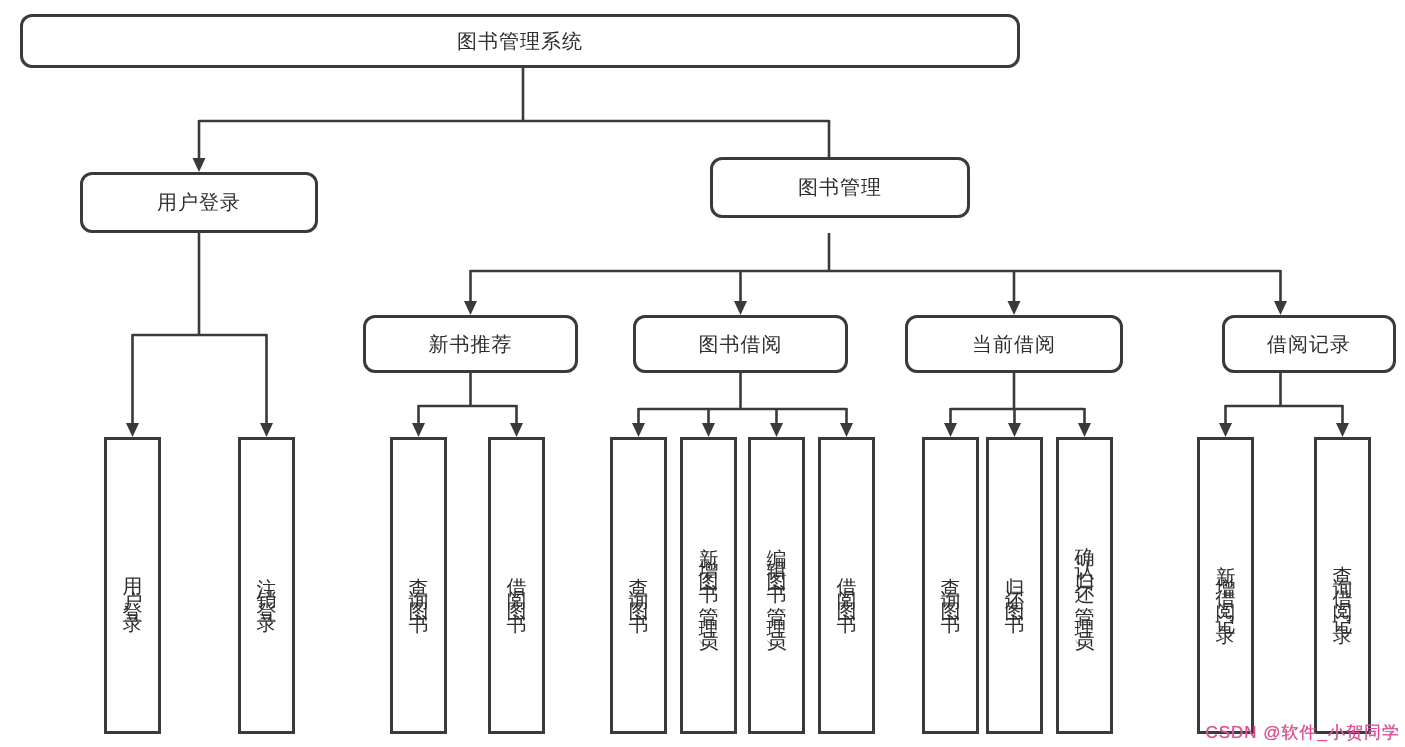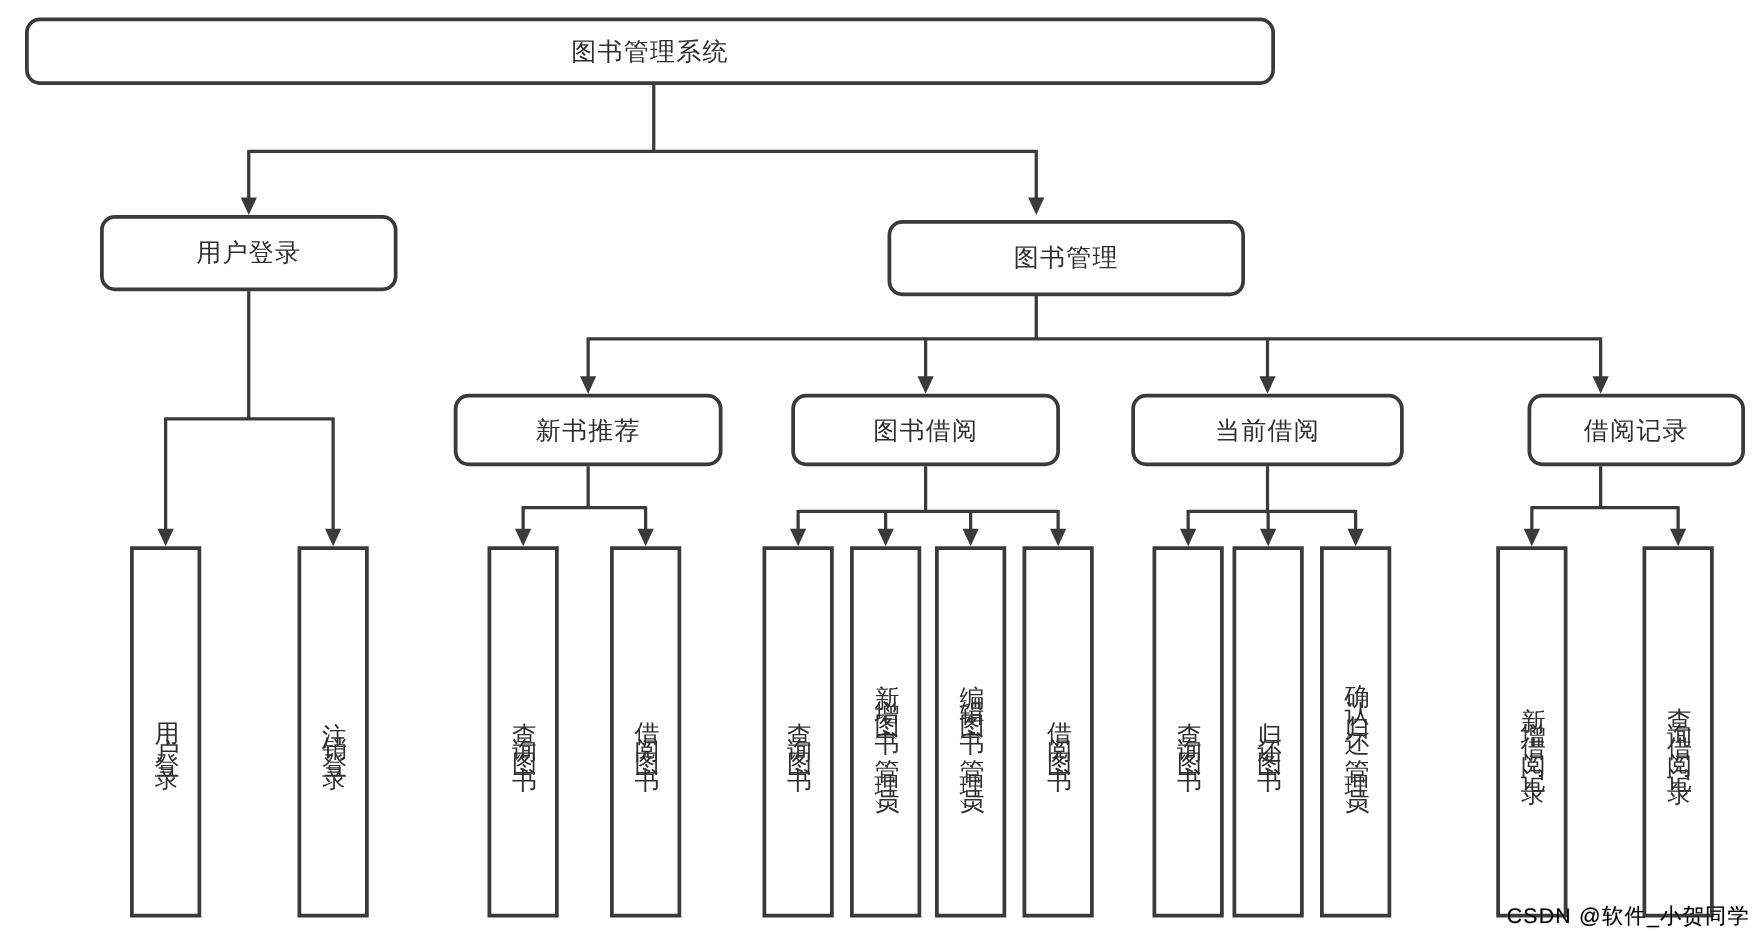--- a/index.html
+++ b/index.html
@@ -30,21 +30,21 @@
     text-orientation:mixed;
     text-align:center;
     letter-spacing:12px;
     line-height:51px;   
     font-size:20px;
   }
   .watermark{
     position:absolute;
     right:5px;bottom:3px;
     font-size:17px;
-    color:#000000;
+    color:#ec4899;
     letter-spacing:1px;
     z-index:5;
     text-shadow:0 0 1px #8f8f8f;
   }
 </style>
 </head>
 <body>
 
 <div id="canvas">
 
@@ -91,21 +91,21 @@
     </g>
   </svg>
 
   <div class="node hnode" style="left:20px;top:14px;width:1000px;height:54px;">
     <span>图书管理系统</span>
   </div>
 
   <div class="node hnode" style="left:80px;top:172px;width:238px;height:61px;">
     <span>用户登录</span>
   </div>
-  <div class="node hnode" style="left:710px;top:176px;width:286px;height:61px;">
+  <div class="node hnode" style="left:710px;top:157px;width:260px;height:61px;">
     <span>图书管理</span>
   </div>
 
   <div class="node hnode" style="left:363px;top:315px;width:215px;height:58px;">
     <span>新书推荐</span>
   </div>
   <div class="node hnode" style="left:633px;top:315px;width:215px;height:58px;">
     <span>图书借阅</span>
   </div>
   <div class="node hnode" style="left:905px;top:315px;width:218px;height:58px;justify-content:center;">

